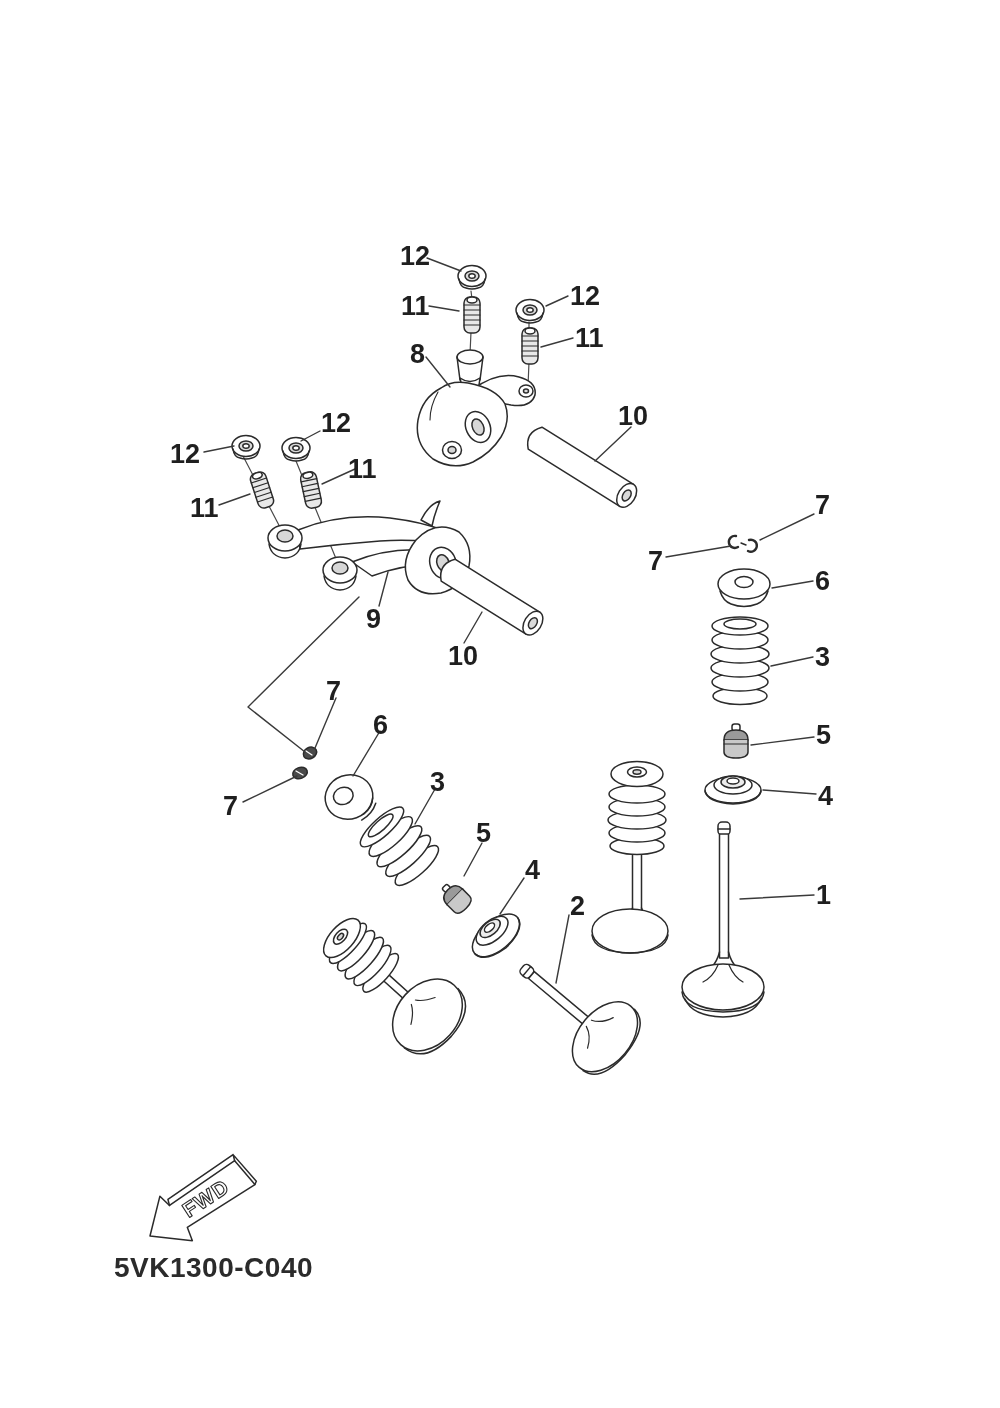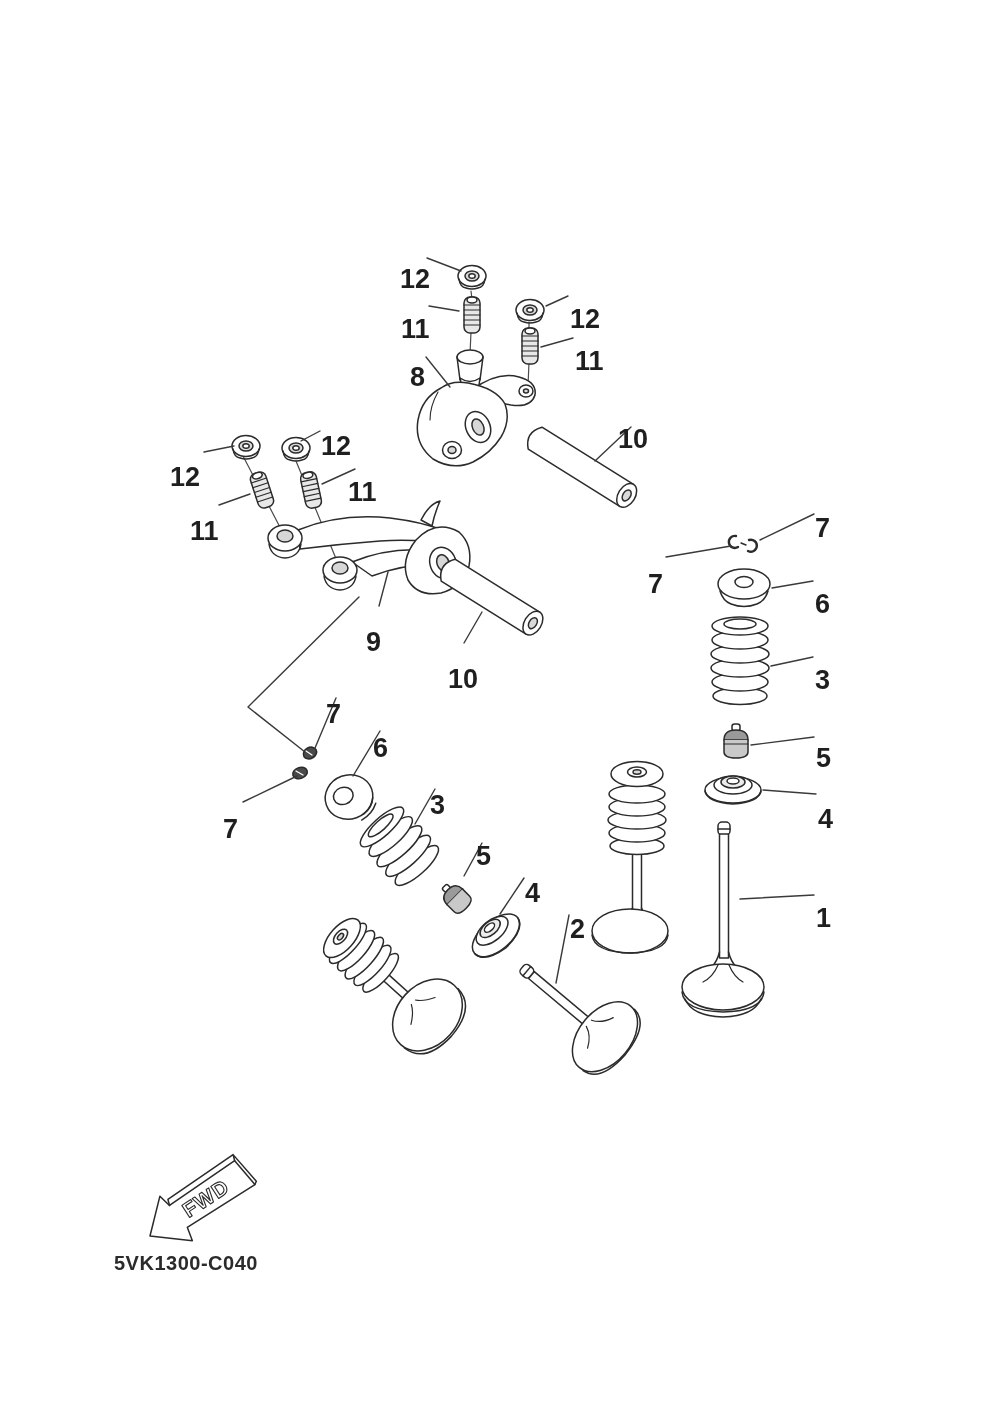--- a/index.html
+++ b/index.html
@@ -1,22 +1,22 @@
 <!DOCTYPE html>
 <html><head>
 <meta charset="utf-8">
 <style>
   html,body{margin:0;padding:0;background:#ffffff;}
   .canvas{position:relative;width:1000px;height:1408px;background:#ffffff;overflow:hidden;
           font-family:"Liberation Sans","DejaVu Sans",sans-serif;}
   .diagram-svg{position:absolute;left:0;top:0;}
   .callout{position:absolute;font-family:"Liberation Sans","DejaVu Sans",sans-serif;
-           font-weight:700;font-size:27px;color:#1f1f1f;line-height:1;letter-spacing:0;margin-top:23px;}
+           font-weight:700;font-size:27px;color:#1f1f1f;line-height:1;letter-spacing:0;}
   .part-code{position:absolute;left:114px;top:1252px;font-family:"Liberation Sans","DejaVu Sans",sans-serif;
-             font-weight:700;font-size:20px;color:#2b2b2b;letter-spacing:0.5px;}
+             font-weight:700;font-size:28px;color:#2b2b2b;letter-spacing:0.5px;}
   svg *{vector-effect:none;}
 </style>
 </head>
 <body>
 
 <div class="canvas">
 
 <svg class="diagram-svg" width="1000" height="1408" viewBox="0 0 1000 1408" fill="none" stroke="#2b2b2b" stroke-width="1.5" stroke-linecap="round" stroke-linejoin="round">
 
   <g stroke="#4a4a4a" stroke-width="1.2">

